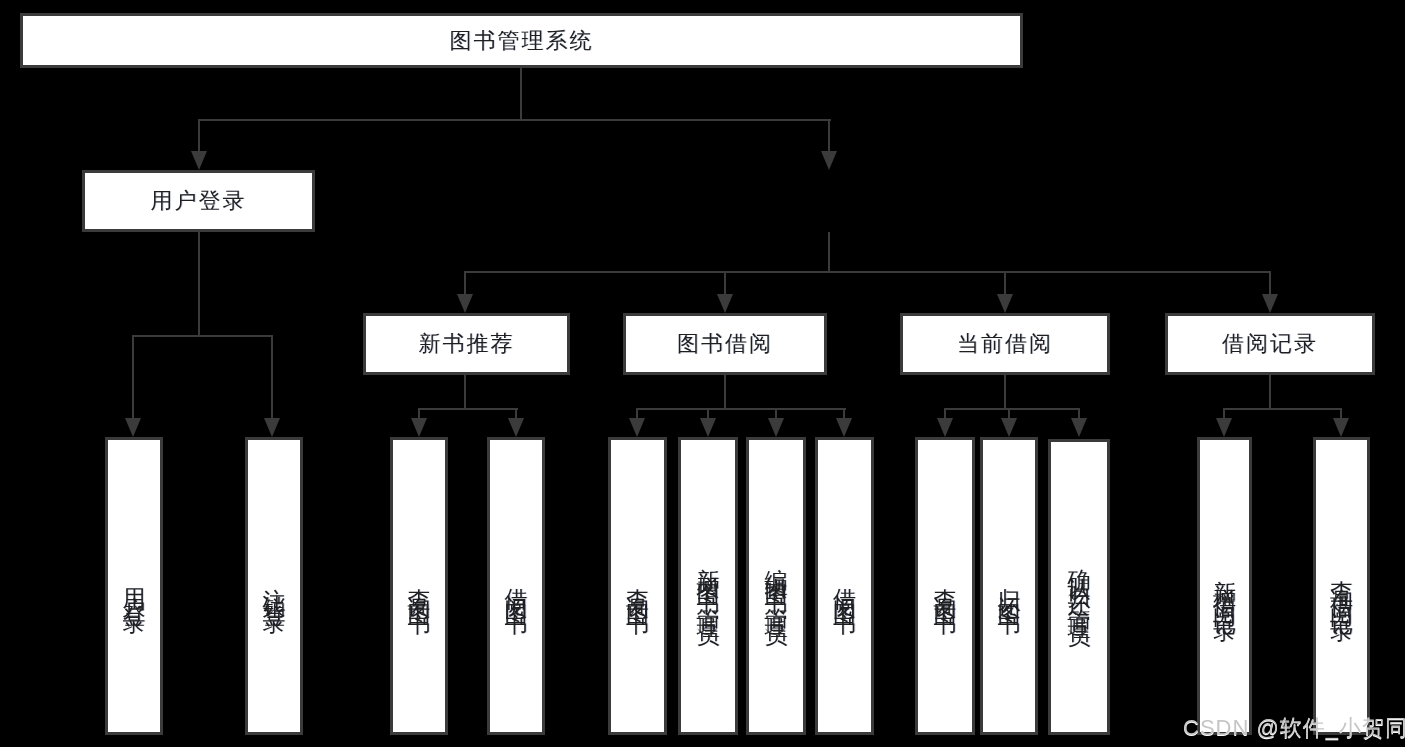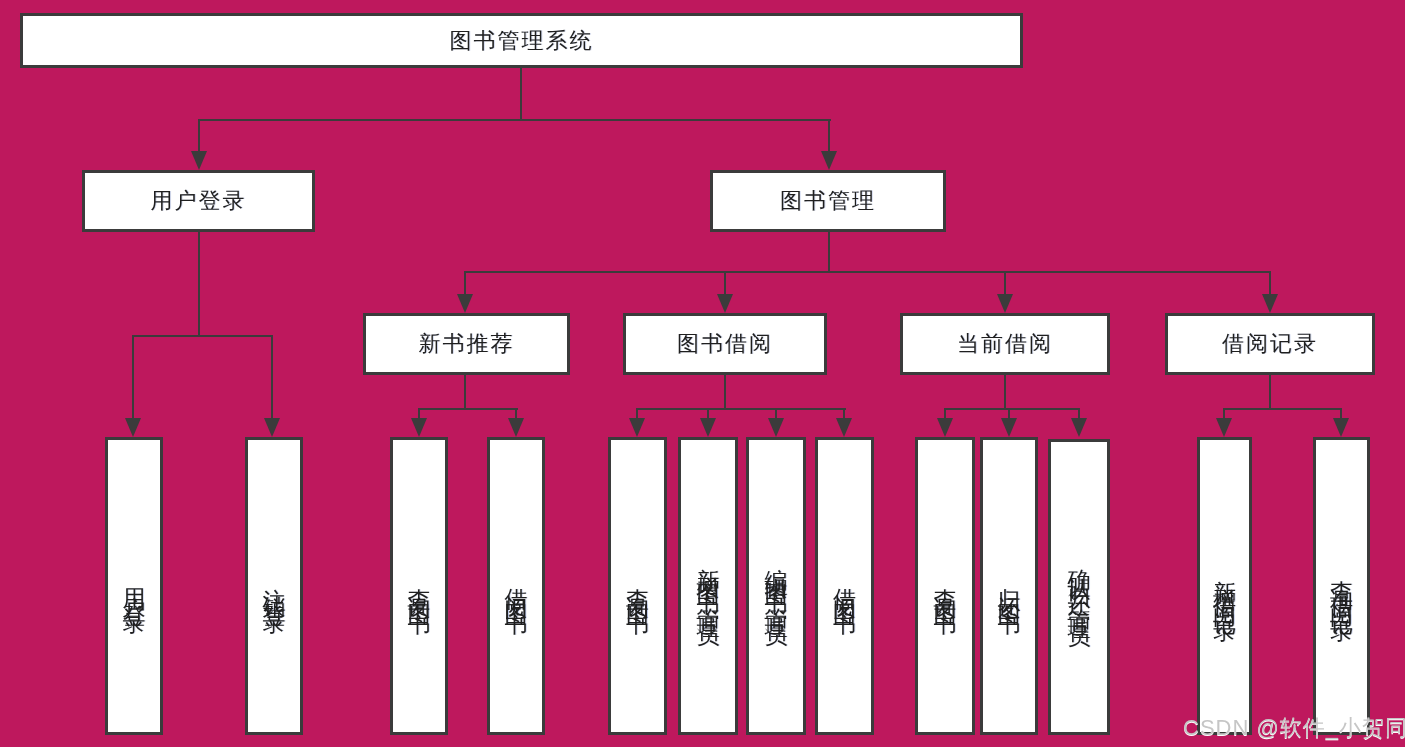--- a/index.html
+++ b/index.html
@@ -1,19 +1,19 @@
 <!DOCTYPE html>
 <html><head>
 <meta charset="utf-8">
 <style>
   html,body{margin:0;padding:0;background:#ffffff;}
   #canvas{
     position:relative;
     width:1405px;height:747px;
-    background:#be185d;
+    background:#000000;
     font-family:"Liberation Sans","DejaVu Sans",sans-serif;
     overflow:hidden;
   }
   .box{
     position:absolute;
     border:3px solid #3b3b3b;
     background:#ffffff;
     box-sizing:border-box;
     display:flex;
     align-items:center;
@@ -70,23 +70,20 @@
 
   <div class="line" style="left:520px;top:68px;width:2px;height:53px;"></div>
   <div class="line" style="left:198px;top:119px;width:633px;height:2px;"></div>
   <div class="line" style="left:198px;top:119px;width:2px;height:40px;"></div>
   <div class="line" style="left:828px;top:119px;width:2px;height:40px;"></div>
   <div class="arrow" style="left:191px;top:151px;"></div>
   <div class="arrow" style="left:821px;top:151px;"></div>
 
   <div class="box h" style="left:82px;top:170px;width:233px;height:62px;">
     <span>用户登录</span>
-  </div>
-  <div class="box h" style="left:710px;top:170px;width:236px;height:62px;">
-    <span>图书管理</span>
   </div>
 
   <div class="line" style="left:198px;top:232px;width:2px;height:105px;"></div>
   <div class="line" style="left:132px;top:335px;width:141px;height:2px;"></div>
   <div class="line" style="left:132px;top:335px;width:2px;height:92px;"></div>
   <div class="line" style="left:271px;top:335px;width:2px;height:92px;"></div>
   <div class="arrow" style="left:125px;top:418px;"></div>
   <div class="arrow" style="left:264px;top:418px;"></div>
 
   <div class="line" style="left:828px;top:232px;width:2px;height:41px;"></div>

